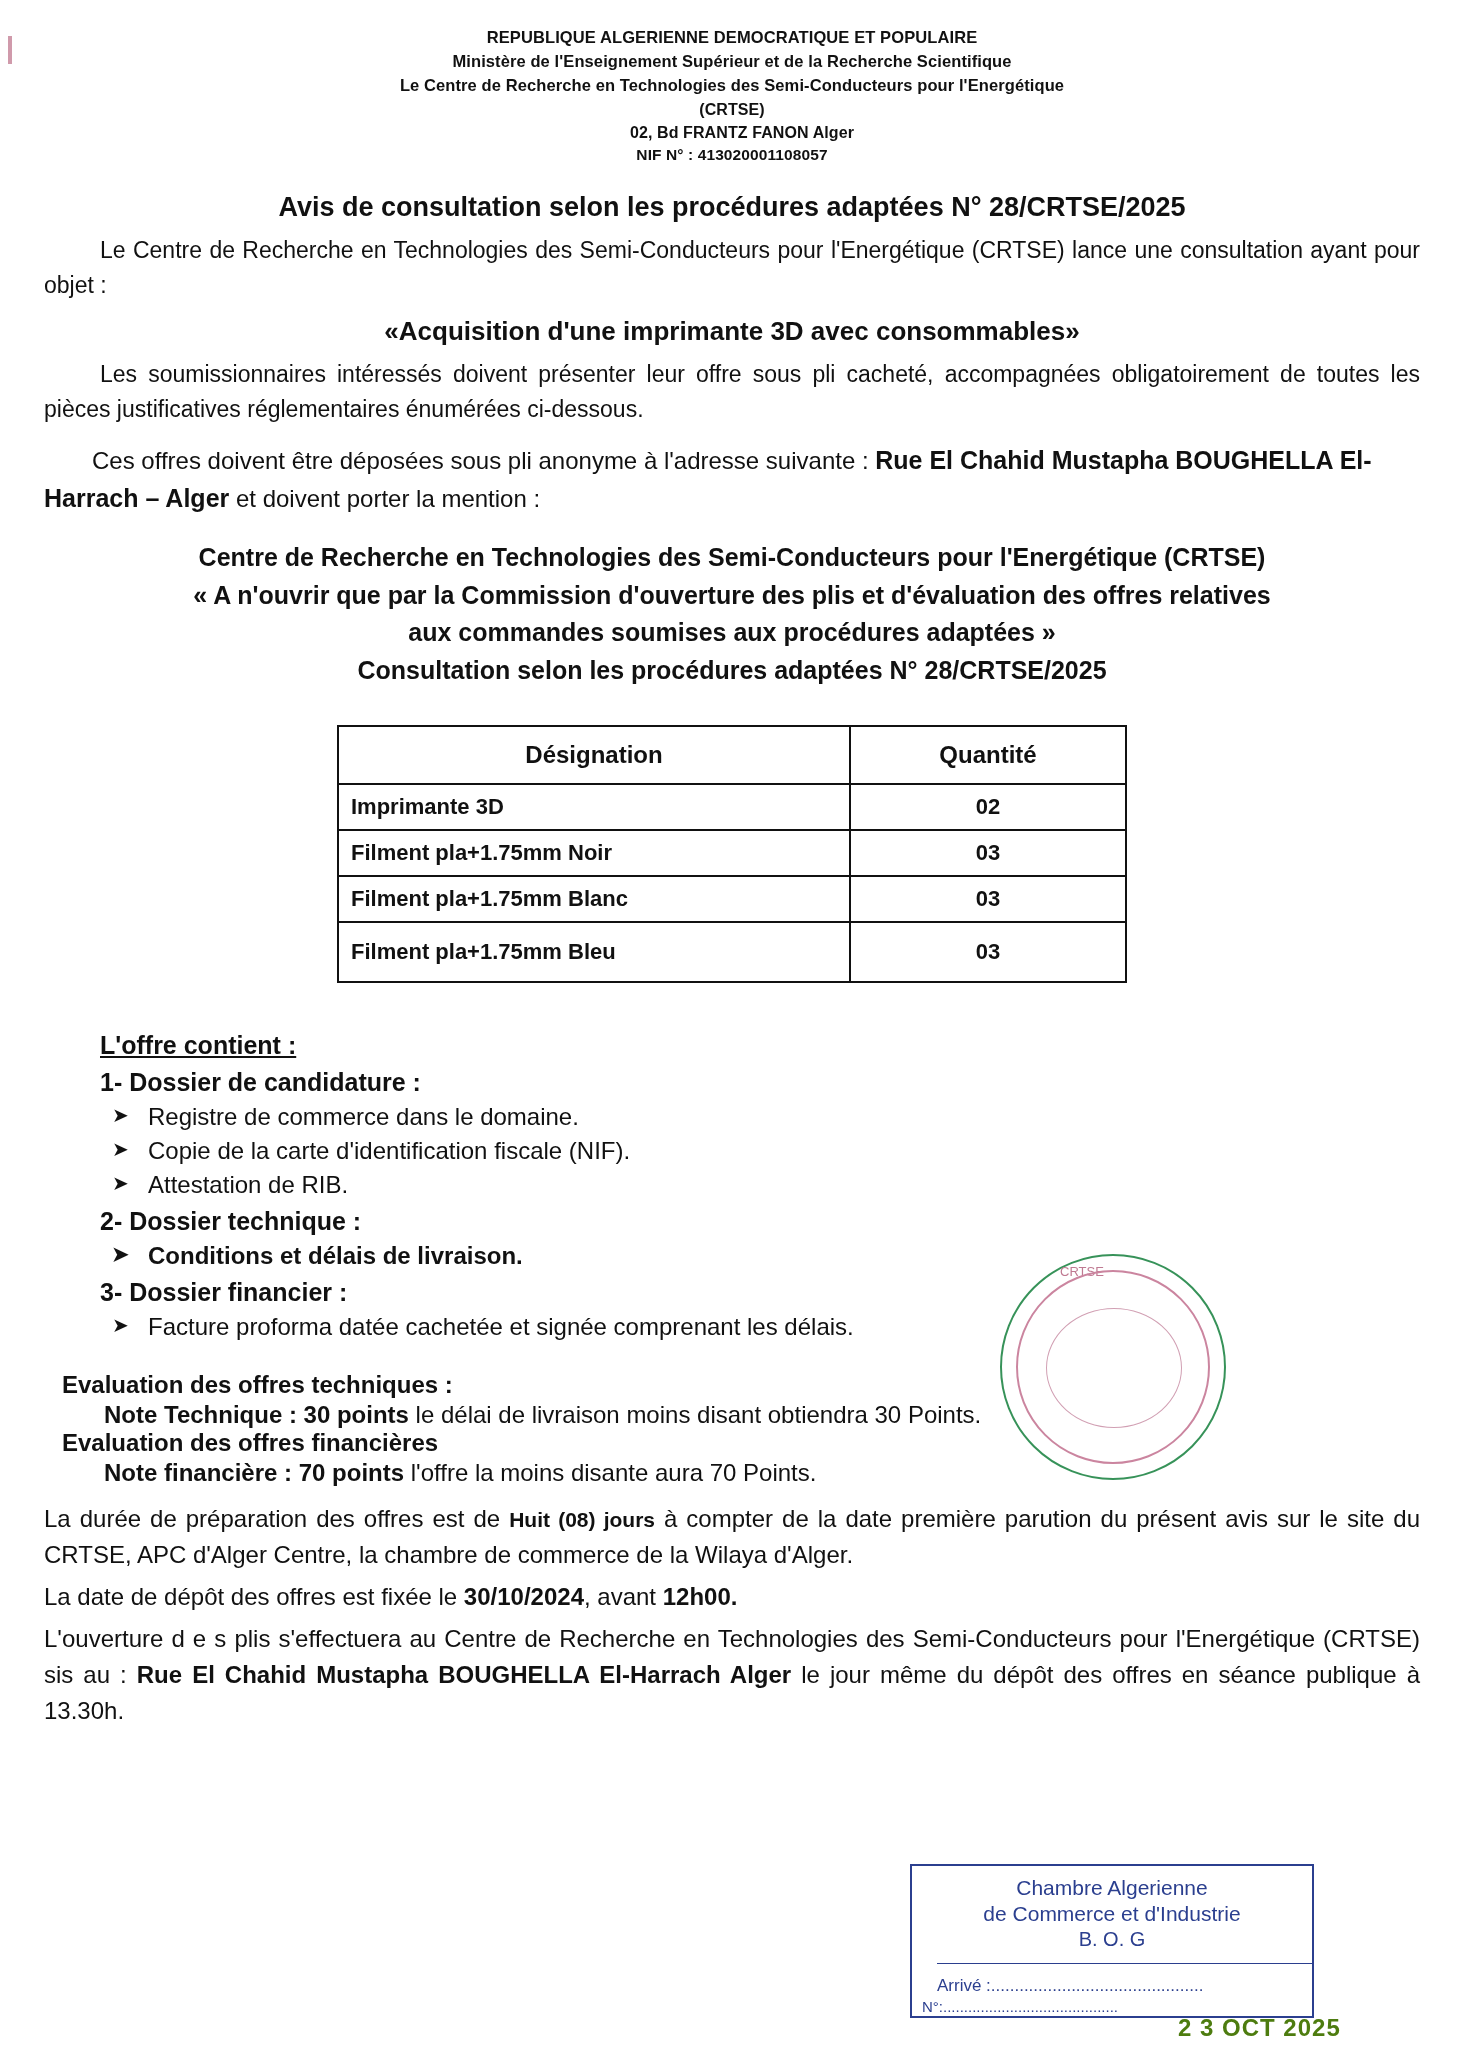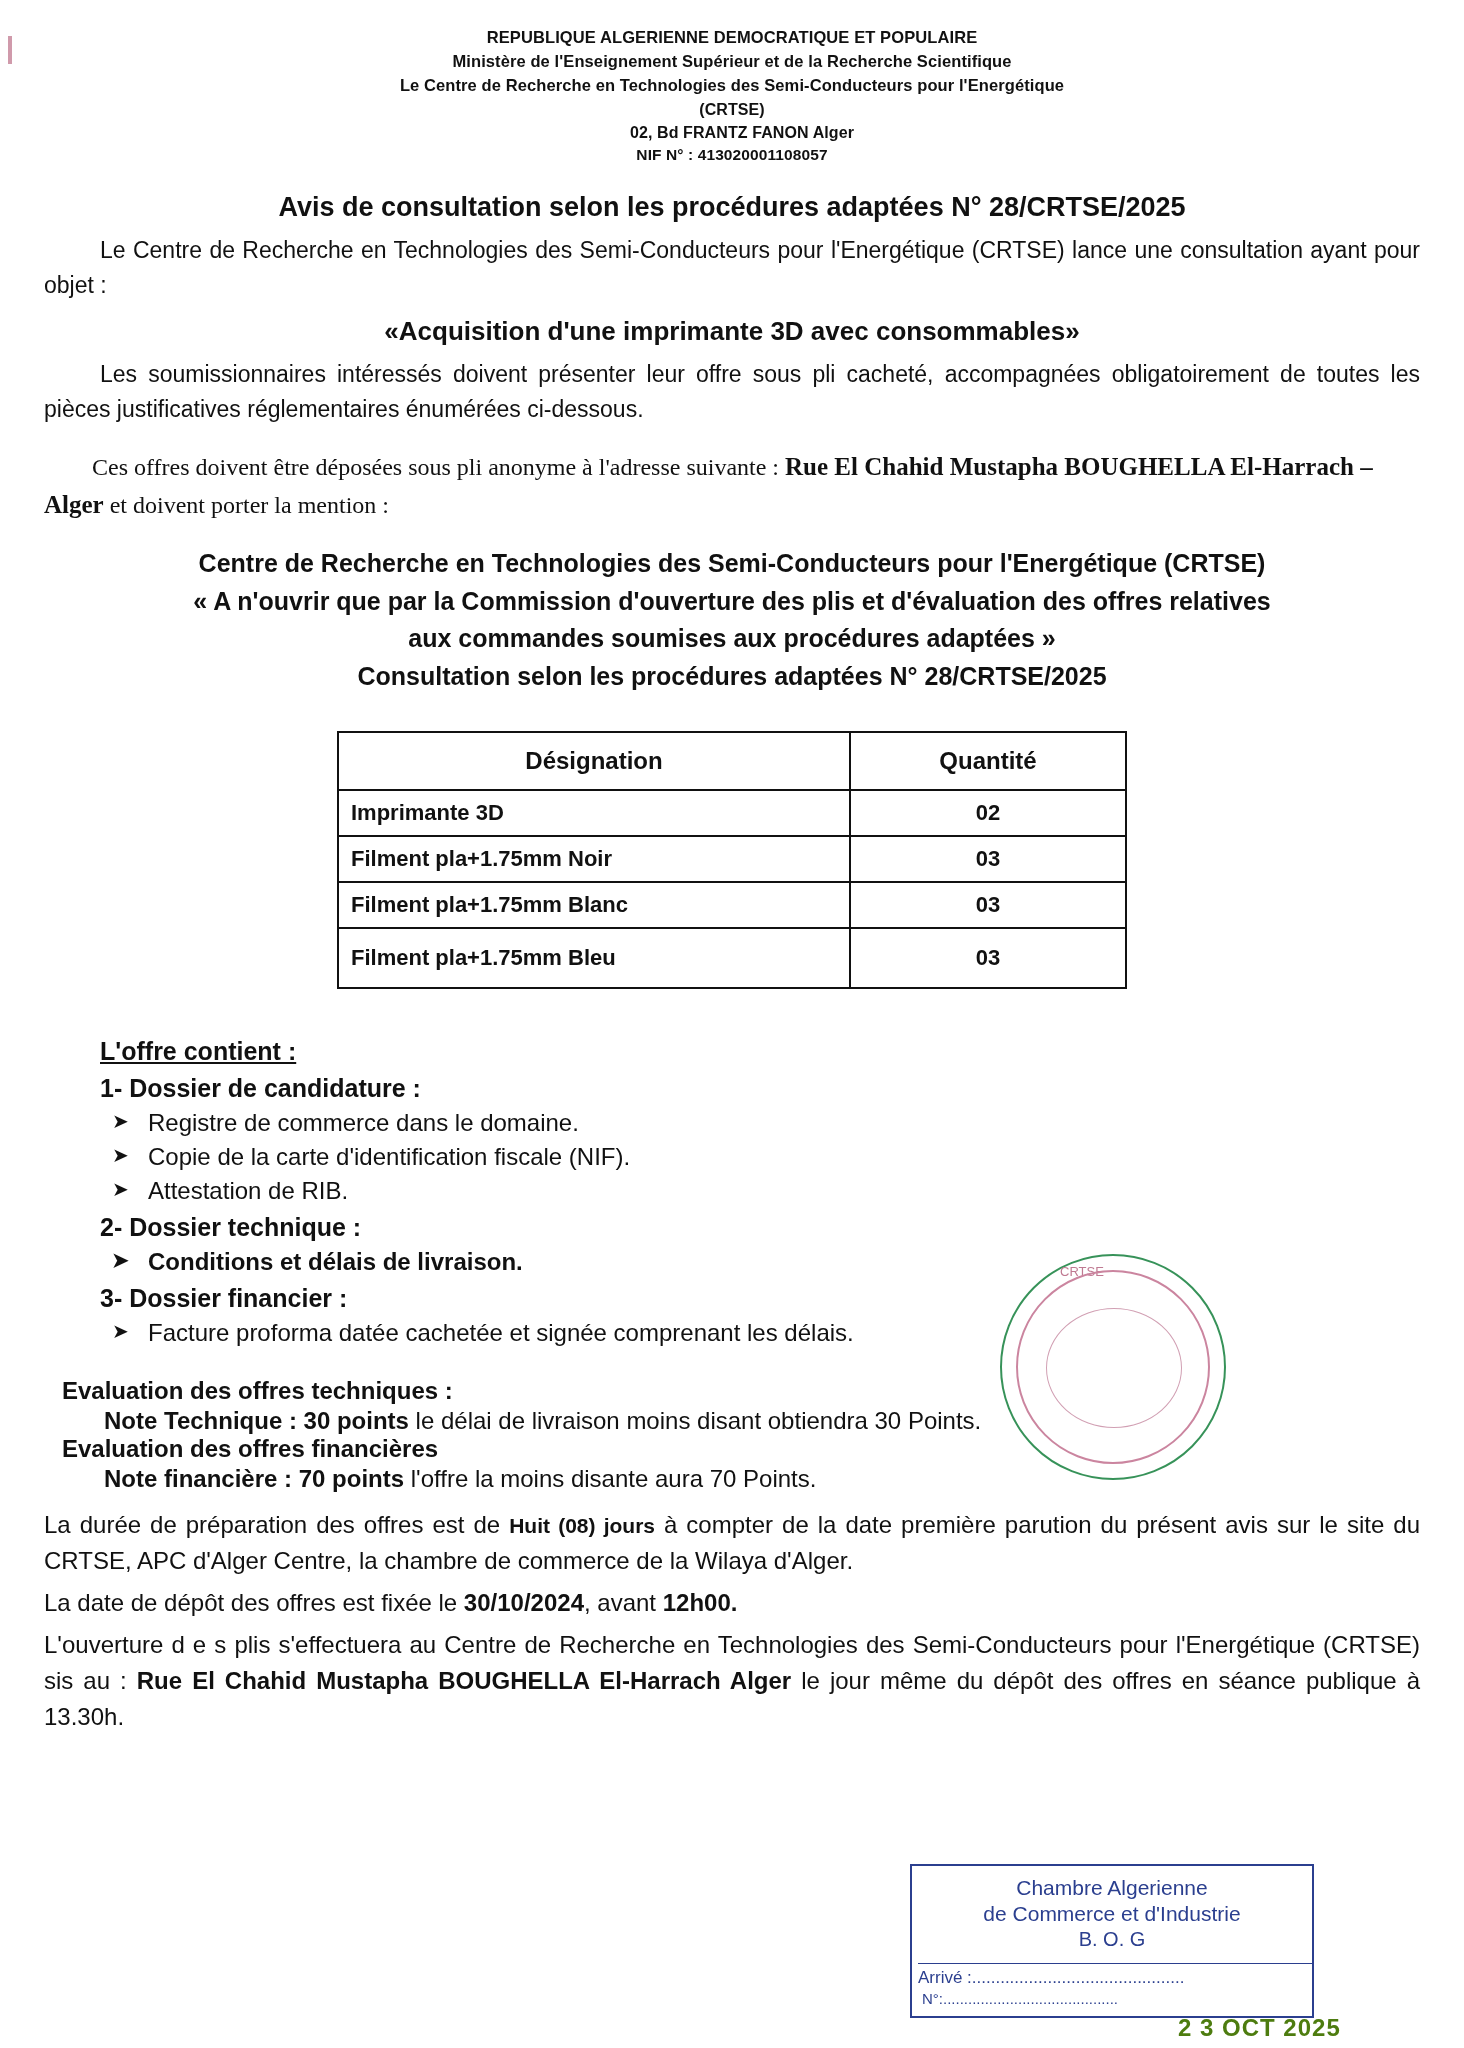--- a/index.html
+++ b/index.html
@@ -57,23 +57,22 @@
   }
   .para.indent { text-indent: 56px; }
   .center-bold {
     text-align: center;
     font-weight: bold;
     font-size: 26px;
     margin-top: 10px;
   }
   .strong { font-weight: bold; }
   .addr-block {
-    margin-top: 22px;
+    margin-top: 16px;
     font-size: 24px;
-    font-family: Liberation Serif, serif;
   }
   .mention {
     text-align: center;
     font-weight: bold;
     font-size: 25px;
     margin-top: 22px;
     line-height: 1.5;
   }
   
   .tbl-wrap {
@@ -200,23 +199,23 @@
     margin-top: 2px;
   }
   .rect-stamp .l3 {
     text-align: center;
     font-size: 20px;
     margin-top: 2px;
   }
   .rect-stamp .l4 {
     font-size: 17px;
     margin-top: 12px;
-    margin-left: 6px;
+    margin-left: 25px;
     border-top: 1px solid #2b3f8f;
-    padding-top: 4px;
+    padding-top: 12px;
   }
   .rect-stamp .l5 {
     font-size: 15px;
     margin-left: 10px;
     margin-top: 2px;
   }
   .date-stamp {
     position: absolute;
     left: 1178px;
     top: 1988px;

